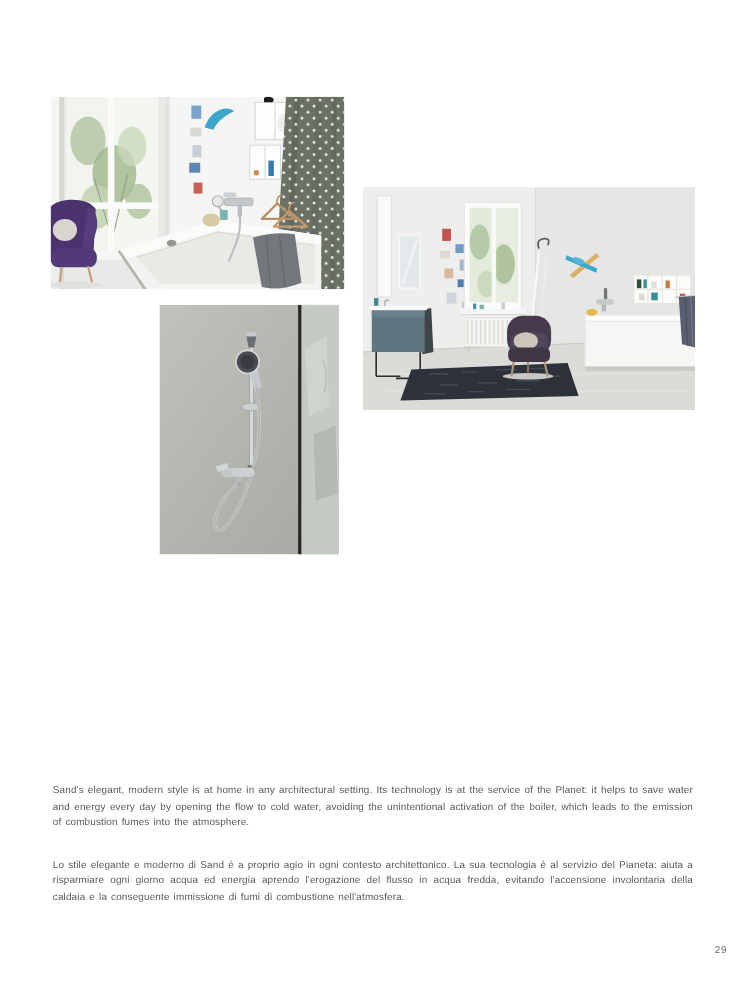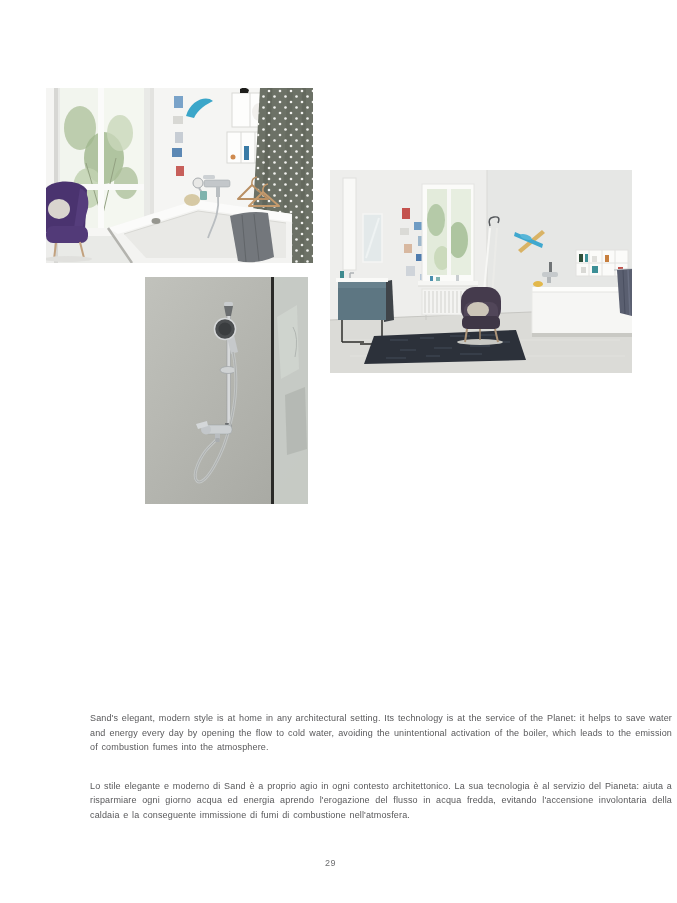--- a/index.html
+++ b/index.html
@@ -12,26 +12,26 @@
     overflow:hidden;
   }
   figure{position:absolute;margin:0;padding:0;}
   figure svg{display:block;width:100%;height:100%;}
   #photo-bathtub{left:46px;top:88px;width:267px;height:175px;}
   #photo-shower{left:145px;top:277px;width:163px;height:227px;}
   #photo-bathroom{left:330px;top:170px;width:302px;height:203px;}
   .bodytext{
     position:absolute;left:48px;top:711px;width:582px;
     color:#58585a;font-size:9px;line-height:14.6px;
-    text-align:justify;letter-spacing:0.15px;word-spacing:1px;margin-left:42px;
+    text-align:justify;letter-spacing:0.15px;word-spacing:1px;
   }
   .bodytext p{margin:0 0 24px 0;}
   .pagenum{
     position:absolute;left:0;right:16px;top:858px;
-    text-align:center;font-size:9px;color:#6e6f71;letter-spacing:0.6px;
+    text-align:right;font-size:9px;color:#6e6f71;letter-spacing:0.6px;
   }
 </style>
 </head>
 <body>
 
 <div class="page">
 
   <figure id="photo-bathtub" aria-label="Bathroom with bathtub, wall-mounted chrome mixer, cube shelving and polka-dot shower curtain">
     <svg viewBox="0 0 267 175" xmlns="http://www.w3.org/2000/svg">
       <defs>

